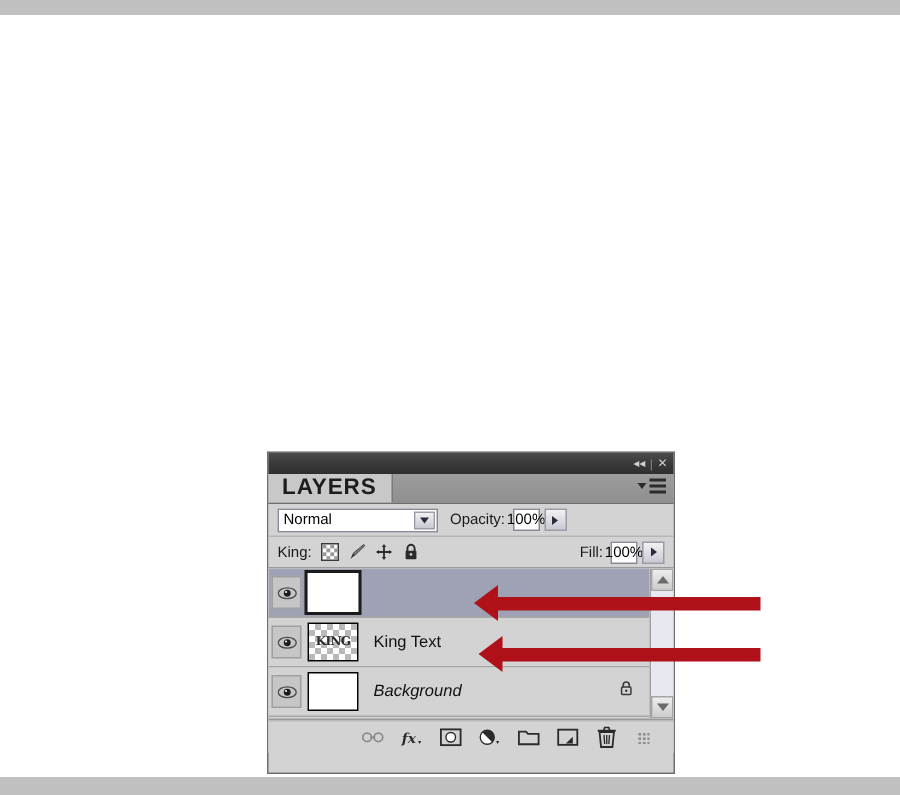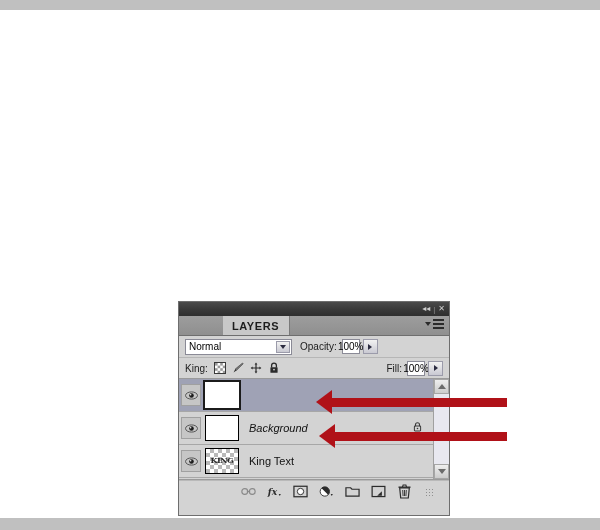--- a/index.html
+++ b/index.html
@@ -92,27 +92,26 @@
     border-bottom: 1px solid #6e6e6e;
     display: flex;
     align-items: stretch;
     position: relative;
     box-sizing: border-box;
   }
   .tab-active {
     background: #c8c8c8;
     padding: 0 10px 0 9px;
     display: flex;
-    align-items: center;
-    font-size: 11px;
+    align-items: flex-start;
+    font-size: 15px;
     font-weight: bold;
     color: #1d1d1d;
     letter-spacing: 0.6px;
     border-right: 1px solid #7a7a7a;
-    margin-left: 44px;
   }
   .panel-menu-btn {
     position: absolute;
     right: 5px;
     top: 3px;
     display: flex;
     align-items: center;
     color: #2b2b2b;
   }
   .pm-caret {
@@ -395,45 +394,45 @@
       </div>
 
       <div class="layer-row">
         <span class="eye-cell">
           <svg width="13" height="9" viewBox="0 0 13 9">
             <ellipse cx="6.5" cy="4.5" rx="6" ry="3.6" fill="#c6c6c6" stroke="#4a4a4a" stroke-width="0.9"></ellipse>
             <circle cx="6.5" cy="4.5" r="2.3" fill="#1d1d1d"></circle>
             <circle cx="5.7" cy="3.7" r="0.7" fill="#ffffff"></circle>
           </svg>
         </span>
+        <span class="thumb checker">
+          <span class="kingtxt">KING</span>
+        </span>
+        <span class="layer-name">King Text</span>
+      </div>
+
+      <div class="layer-row">
+        <span class="eye-cell">
+          <svg width="13" height="9" viewBox="0 0 13 9">
+            <ellipse cx="6.5" cy="4.5" rx="6" ry="3.6" fill="#c6c6c6" stroke="#4a4a4a" stroke-width="0.9"></ellipse>
+            <circle cx="6.5" cy="4.5" r="2.3" fill="#1d1d1d"></circle>
+            <circle cx="5.7" cy="3.7" r="0.7" fill="#ffffff"></circle>
+          </svg>
+        </span>
         <span class="thumb"></span>
         <span class="layer-name italic">Background</span>
         <span class="lock-badge">
           <svg width="11" height="12" viewBox="0 0 12 13">
             <path d="M3.8 5.6 L3.8 4 A2.2 2.2 0 0 1 8.2 4 L8.2 5.6" fill="none" stroke="#3a3a3a" stroke-width="1.2"></path>
             <rect x="2.6" y="5.4" width="6.8" height="5.4" rx="0.7" fill="none" stroke="#3a3a3a" stroke-width="1.1"></rect>
             <circle cx="6" cy="8.1" r="0.9" fill="#3a3a3a"></circle>
           </svg>
         </span>
       </div>
 
-      <div class="layer-row">
-        <span class="eye-cell">
-          <svg width="13" height="9" viewBox="0 0 13 9">
-            <ellipse cx="6.5" cy="4.5" rx="6" ry="3.6" fill="#c6c6c6" stroke="#4a4a4a" stroke-width="0.9"></ellipse>
-            <circle cx="6.5" cy="4.5" r="2.3" fill="#1d1d1d"></circle>
-            <circle cx="5.7" cy="3.7" r="0.7" fill="#ffffff"></circle>
-          </svg>
-        </span>
-        <span class="thumb checker">
-          <span class="kingtxt">KING</span>
-        </span>
-        <span class="layer-name">King Text</span>
-      </div>
-
       <div class="vscroll">
         <span class="sb-btn">
             <i class="sb-up"></i>
           </span>
         <span class="sb-btn">
             <i class="sb-dn"></i>
           </span>
       </div>
     </div>
 

